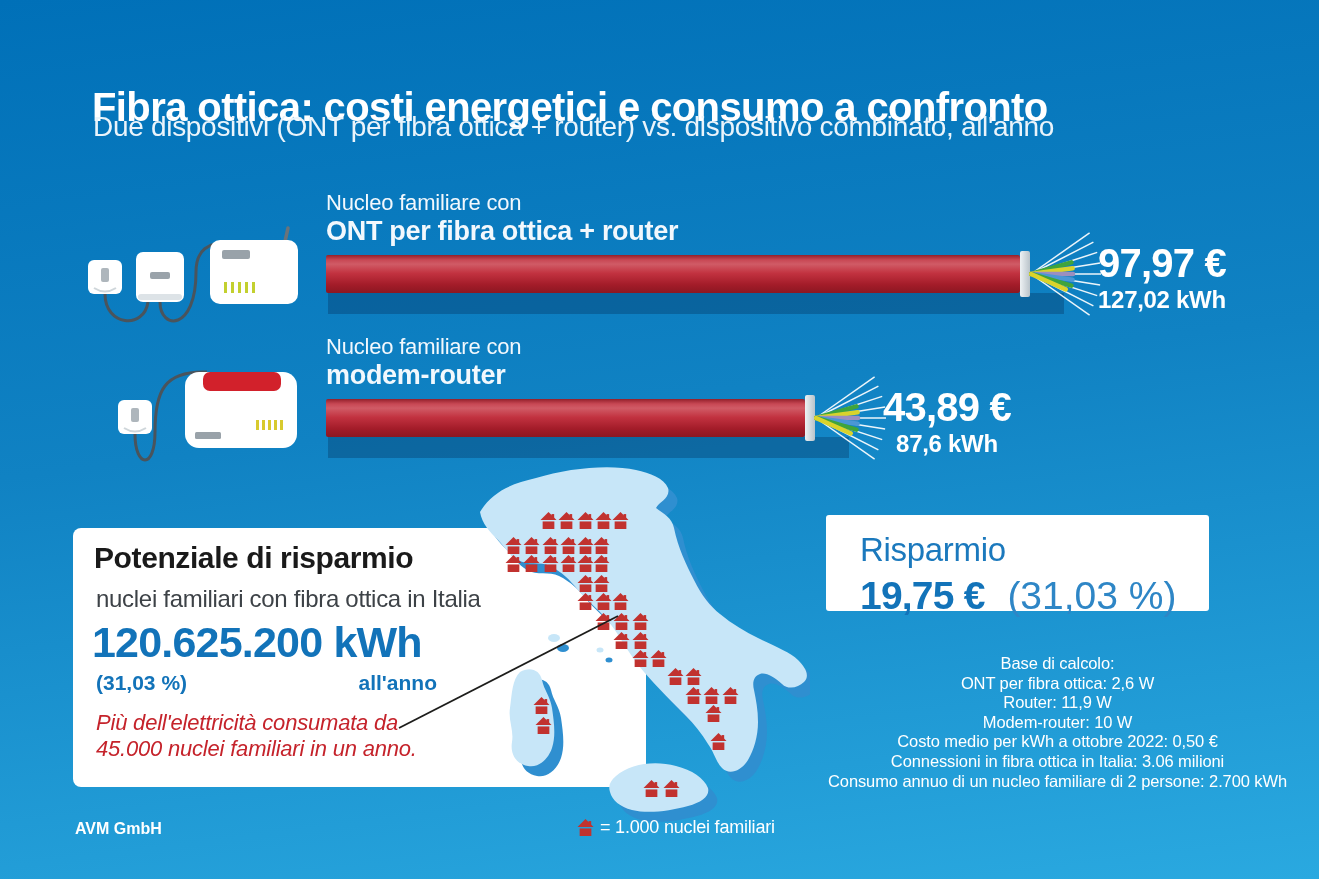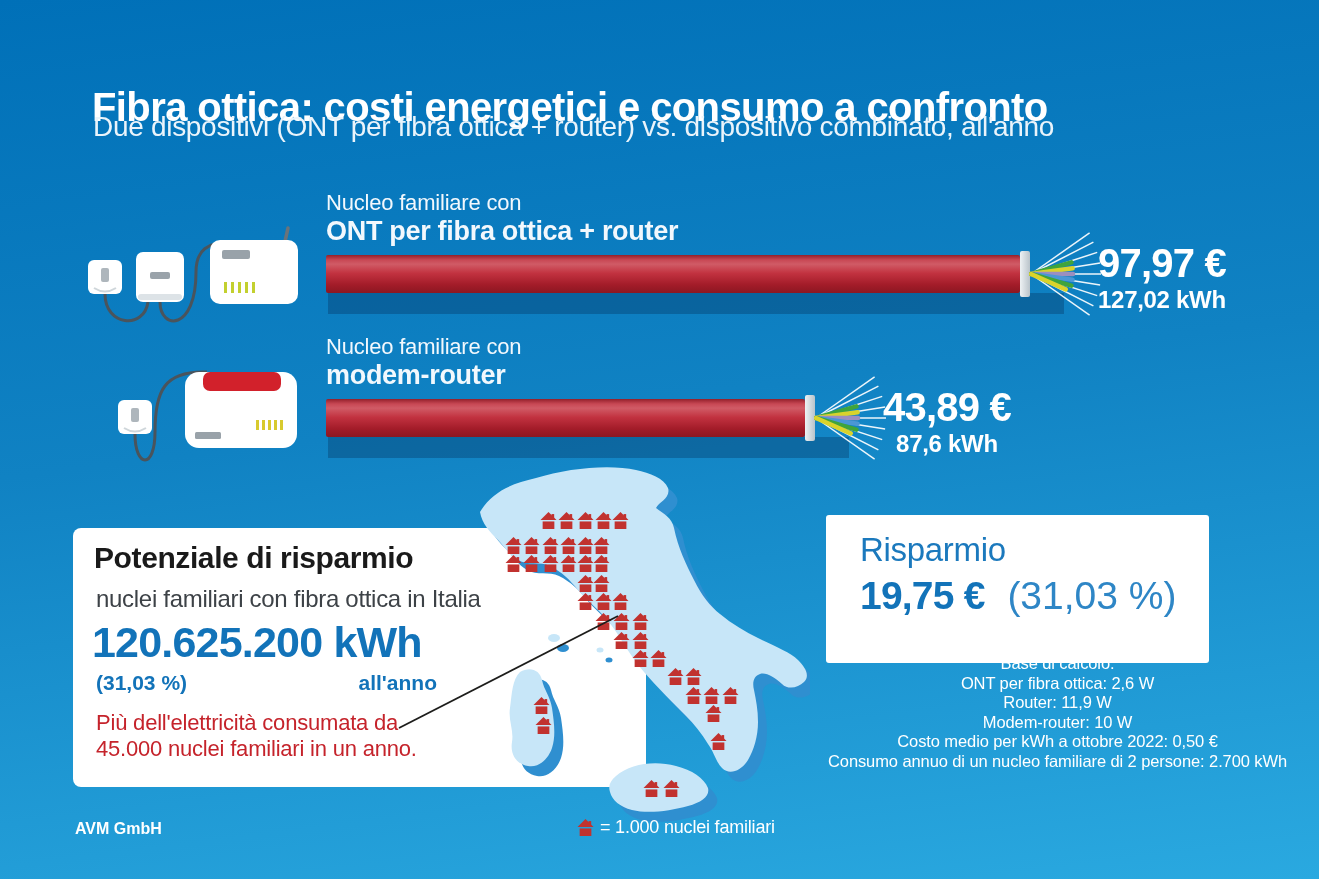--- a/index.html
+++ b/index.html
@@ -29,24 +29,24 @@
   .bar-values .cost{font-size:40px;line-height:40px;font-weight:bold;letter-spacing:-0.8px;}
   .bar-values .energy{font-size:24px;line-height:28px;font-weight:bold;margin-top:3px;letter-spacing:-0.3px;text-align:center;}
 
   
   .panel-left{left:73px;top:528px;width:573px;height:259px;background:#fff;border-radius:8px;z-index:4;}
   .panel-left .p-title{left:21px;top:12px;font-size:30px;line-height:36px;font-weight:bold;color:#1a1a1a;letter-spacing:-0.4px;}
   .panel-left .p-sub{left:23px;top:56px;font-size:24px;line-height:29px;color:#3d4247;letter-spacing:-0.3px;}
   .panel-left .p-big{left:19px;top:90px;font-size:43px;line-height:48px;font-weight:bold;color:#1273b9;letter-spacing:-0.8px;}
   .panel-left .p-row{left:23px;top:143px;width:341px;display:flex;justify-content:space-between;
     font-size:21px;font-weight:bold;color:#1273b9;}
-  .panel-left .p-note{left:23px;top:182px;font-size:22px;line-height:26px;color:#c5232b;letter-spacing:-0.2px;}
-
-  
-  .panel-right{left:826px;top:515px;width:383px;height:148px;background:#fff;border-radius:3px;z-index:4;}
+  .panel-left .p-note{left:23px;top:182px;font-size:22px;line-height:26px;color:#c5232b;letter-spacing:-0.2px;font-style:italic;}
+
+  
+  .panel-right{left:826px;top:515px;width:383px;height:96px;background:#fff;border-radius:3px;z-index:4;}
   .panel-right .r-title{left:34px;top:16px;font-size:33px;line-height:38px;color:#1b79bd;letter-spacing:-0.3px;}
   .panel-right .r-row{left:34px;top:58px;font-size:39px;line-height:46px;color:#1b79bd;}
   .panel-right .r-val{font-weight:bold;color:#1273b9;letter-spacing:-0.8px;}
   .panel-right .r-pct{margin-left:12px;color:#2e86c6;}
 
   
   .calc{left:828px;top:654px;color:#fff;font-size:16.5px;line-height:19.6px;letter-spacing:-0.1px;z-index:2;}
   .calc div{white-space:nowrap;text-align:center;}
 
   
@@ -272,20 +272,21 @@
       <span class="r-pct">(31,03 %)</span>
     </div>
   </div>
 
   <div class="abs calc">
     <div>Base di calcolo:</div>
     <div>ONT per fibra ottica: 2,6 W</div>
     <div>Router: 11,9 W</div>
     <div>Modem-router: 10 W</div>
     <div>Costo medio per kWh a ottobre 2022: 0,50 €</div>
+    <div>Connessioni in fibra ottica in Italia: 3.06 milioni</div>
     <div>Consumo annuo di un nucleo familiare di 2 persone: 2.700 kWh</div>
   </div>
 
   <div class="abs source">AVM GmbH</div>
   <div class="abs legend">
     <svg width="17" height="17" viewBox="0 0 18 18" fill="#c1322f">
       <use href="#house-sym" width="18" height="18"></use>
     </svg>
     <span class="lg-txt">= 1.000 nuclei familiari</span>
   </div>

